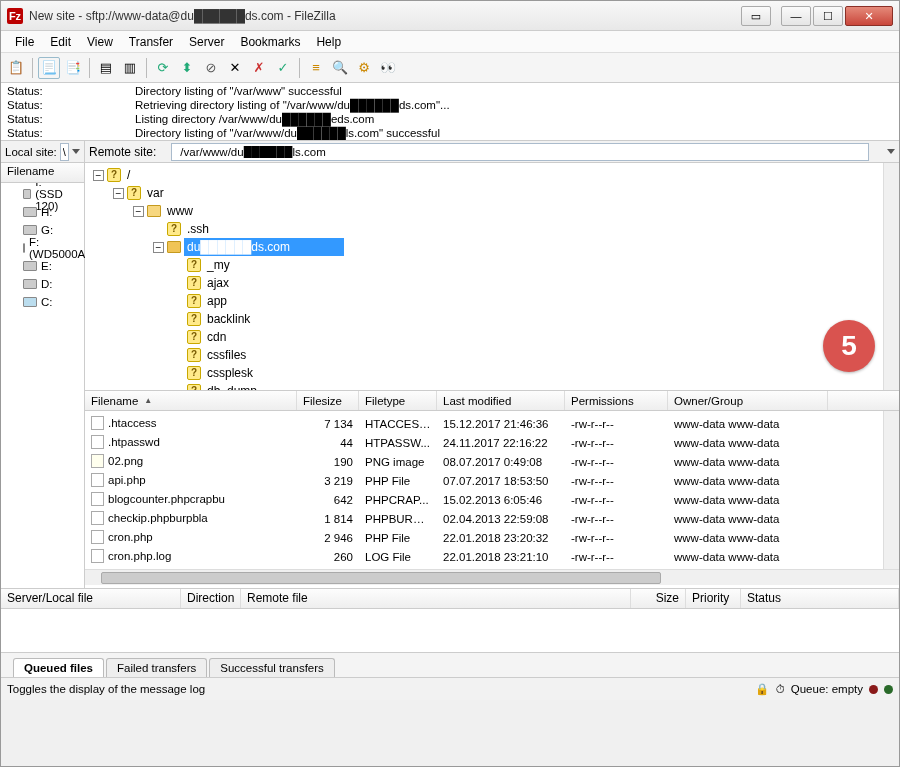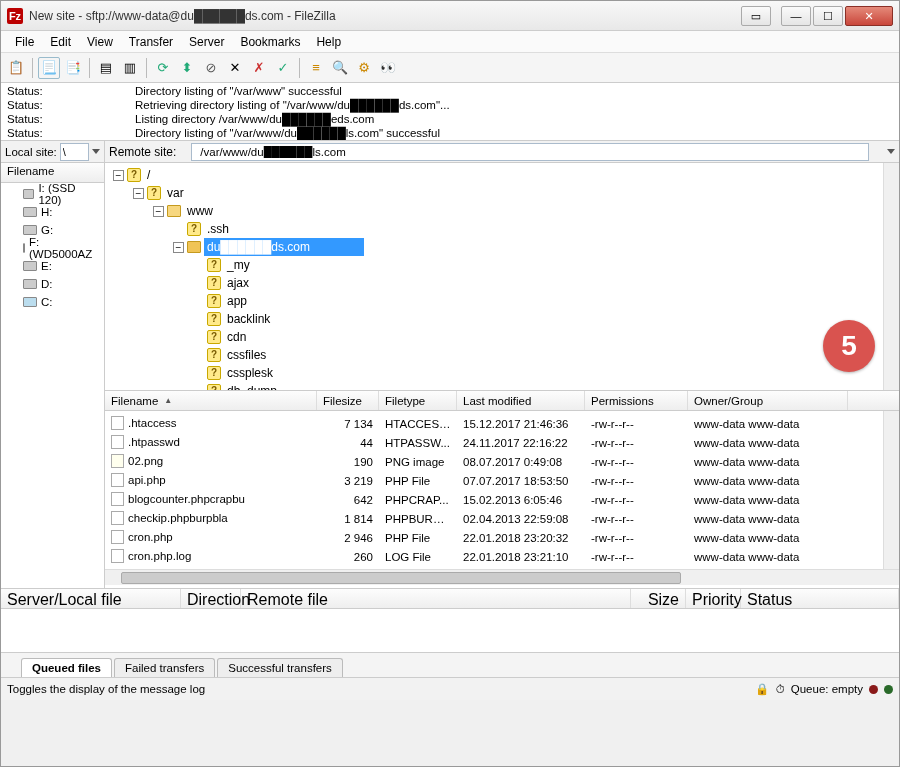--- a/index.html
+++ b/index.html
@@ -88,21 +88,21 @@
   }
   .log .row { display:flex;gap:28px; }
   .log .lbl { width:100px; }
   .main {
     display:flex;
     height:448px;
     border-bottom:1px solid #ccc;
     position:relative;
   }
   .leftpane {
-    width:104px;
+    width:84px;
     border-right:1px solid #ccc;
     background:#fff;
     display:flex;
     flex-direction:column;
   }
   .site-hdr {
     height:22px;
     background:#f2f2f2;
     border-bottom:1px solid #ccc;
     display:flex;align-items:center;
@@ -186,28 +186,28 @@
   .file-ico{width:13px;height:14px;background:#fff;border:1px solid #aaa;margin-right:4px;flex:none;position:relative;}
   .file-ico.png{background:#ffe;}
   .hscroll{height:16px;background:#f0f0f0;border-top:1px solid #ddd;position:relative;}
   .hscroll-thumb{position:absolute;top:2px;height:12px;background:#ccc;border:1px solid #aaa;border-radius:2px;}
   .vscroll{position:absolute;right:0;top:0;bottom:0;width:16px;background:#f0f0f0;border-left:1px solid #ddd;}
   .queue {
     height:64px;
     background:#fff;
     border-bottom:1px solid #ccc;
   }
-  .q-header{height:20px;background:linear-gradient(#fdfdfd,#eee);border-bottom:1px solid #ccc;display:flex;font-size:16px;}
+  .q-header{height:20px;background:linear-gradient(#fdfdfd,#eee);border-bottom:1px solid #ccc;display:flex;font-size:12px;}
   .q-header > div{border-right:1px solid #ddd;padding:2px 6px;}
   .tabs {
     height:25px;
     background:#f4f4f4;
     border-bottom:1px solid #ccc;
     display:flex;align-items:flex-end;
-    padding-left:20px;
+    padding-left:12px;
   }
   .tab{padding:3px 10px;border:1px solid #bbb;border-bottom:none;background:#eee;margin-right:2px;font-size:11.5px;border-radius:3px 3px 0 0;}
   .tab.active{background:#fff;font-weight:bold;}
   .statusbar {
     height:22px;
     background:#f2f2f2;
     display:flex;align-items:center;
     padding:0 6px;
     font-size:11.5px;
     justify-content:space-between;

